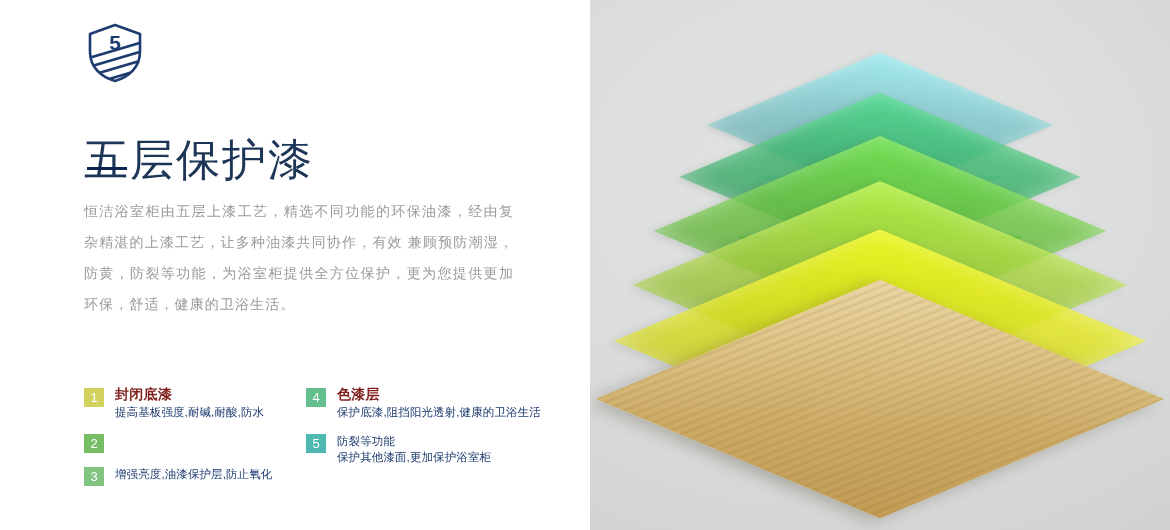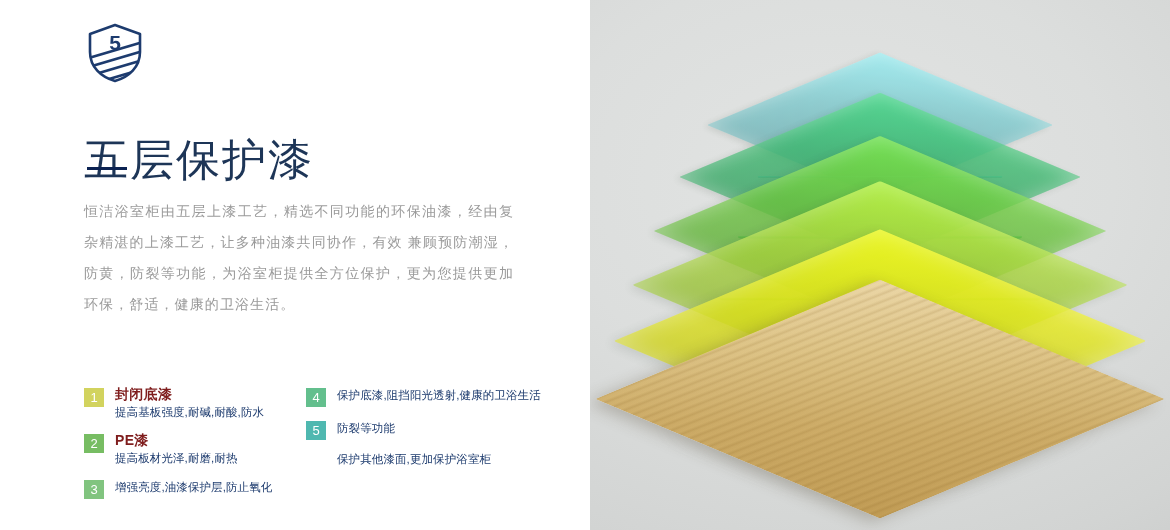--- a/index.html
+++ b/index.html
@@ -157,49 +157,46 @@
         <div class="legend-item">
           <div class="num-badge" style="background: rgb(210, 211, 94);">1</div>
           <div class="legend-text">
             <div class="legend-title">封闭底漆</div>
             <div class="legend-desc">提高基板强度,耐碱,耐酸,防水</div>
           </div>
         </div>
 
         <div class="legend-item">
           <div class="num-badge" style="background: rgb(119, 189, 99);">2</div>
-          <div class="legend-text">
-            <div class="legend-title">PE漆</div>
-            <div class="legend-desc">提高板材光泽,耐磨,耐热</div>
-          </div>
         </div>
 
         <div class="legend-item">
           <div class="num-badge" style="background: rgb(129, 196, 127);">3</div>
           <div class="legend-text">
             <div class="legend-desc">增强亮度,油漆保护层,防止氧化</div>
           </div>
         </div>
 
       </div>
 
       <div class="legend-col col-b">
 
         <div class="legend-item">
           <div class="num-badge" style="background: rgb(99, 191, 141);">4</div>
           <div class="legend-text">
+            <div class="legend-title">色漆层</div>
             <div class="legend-desc">保护底漆,阻挡阳光透射,健康的卫浴生活</div>
           </div>
         </div>
 
         <div class="legend-item">
           <div class="num-badge" style="background: rgb(79, 184, 176);">5</div>
           <div class="legend-text">
             <div class="legend-desc">防裂等功能</div>
-            <div class="legend-desc" style="margin-top:16px">保护其他漆面,更加保护浴室柜</div>
+            <div class="legend-desc" style="margin-top:1px">保护其他漆面,更加保护浴室柜</div>
           </div>
         </div>
 
       </div>
 
     </div>
   </div>
 
   <div class="right-panel">
     <div class="stage" id="stage">

